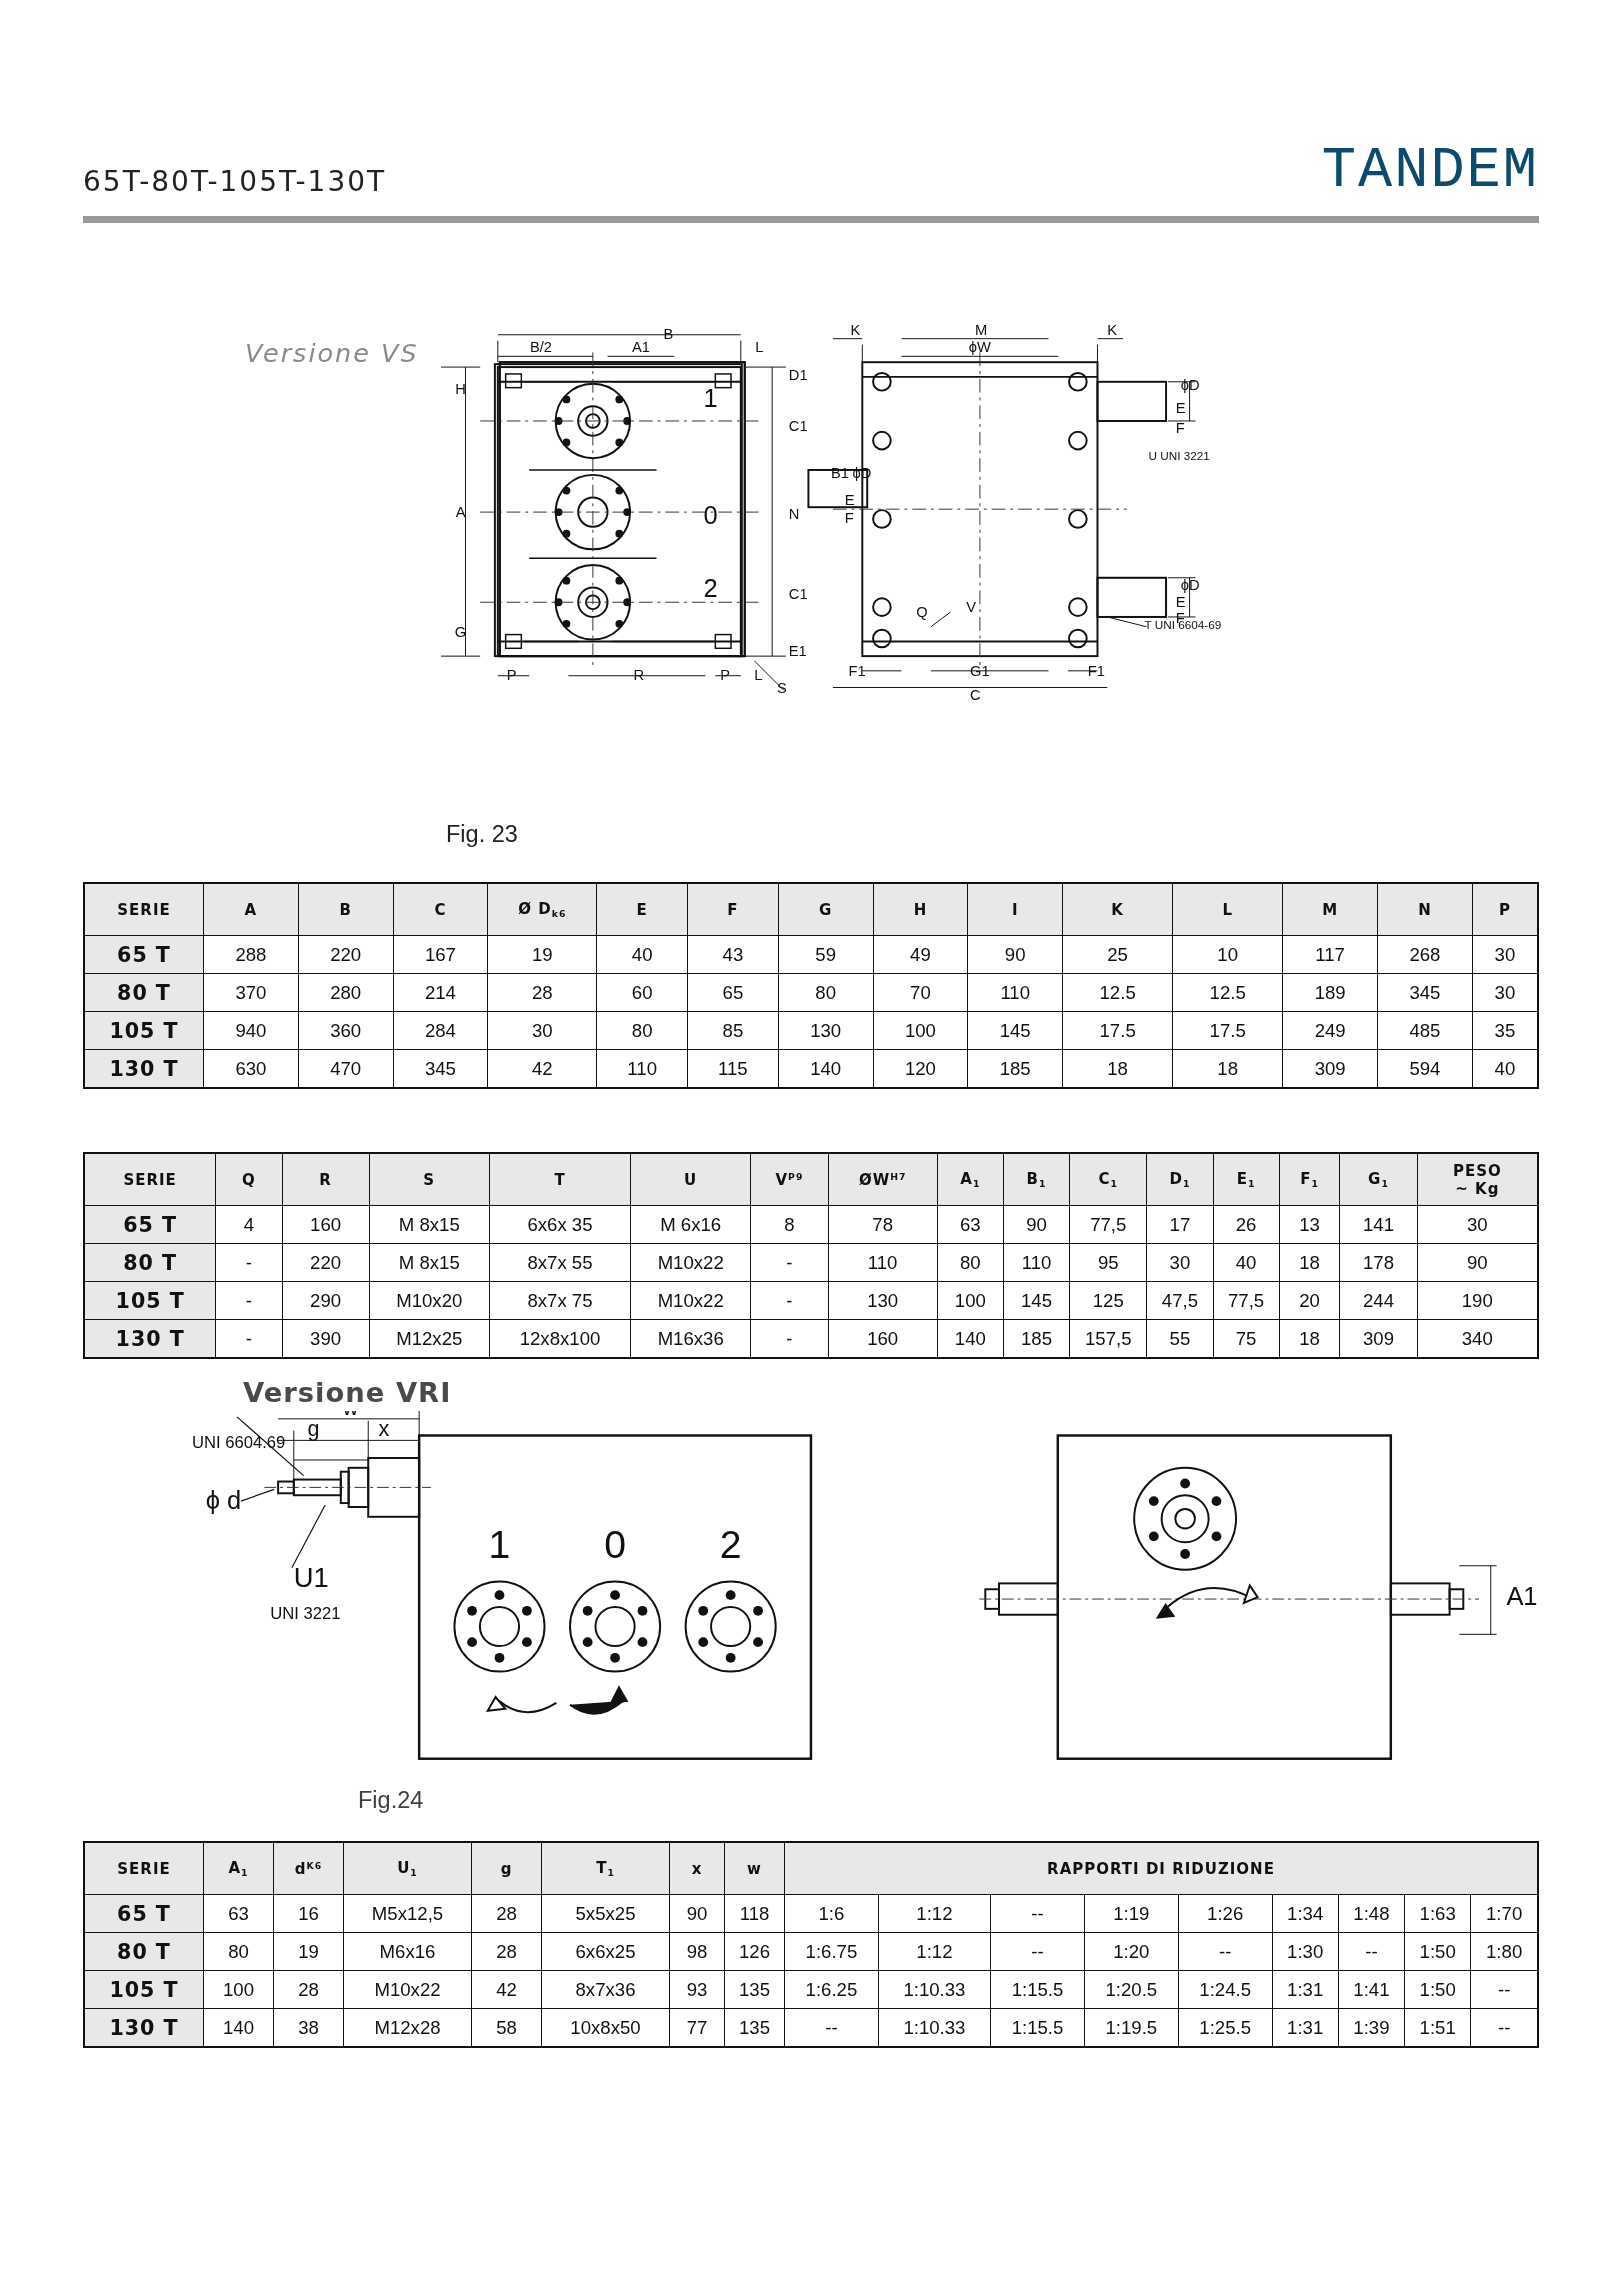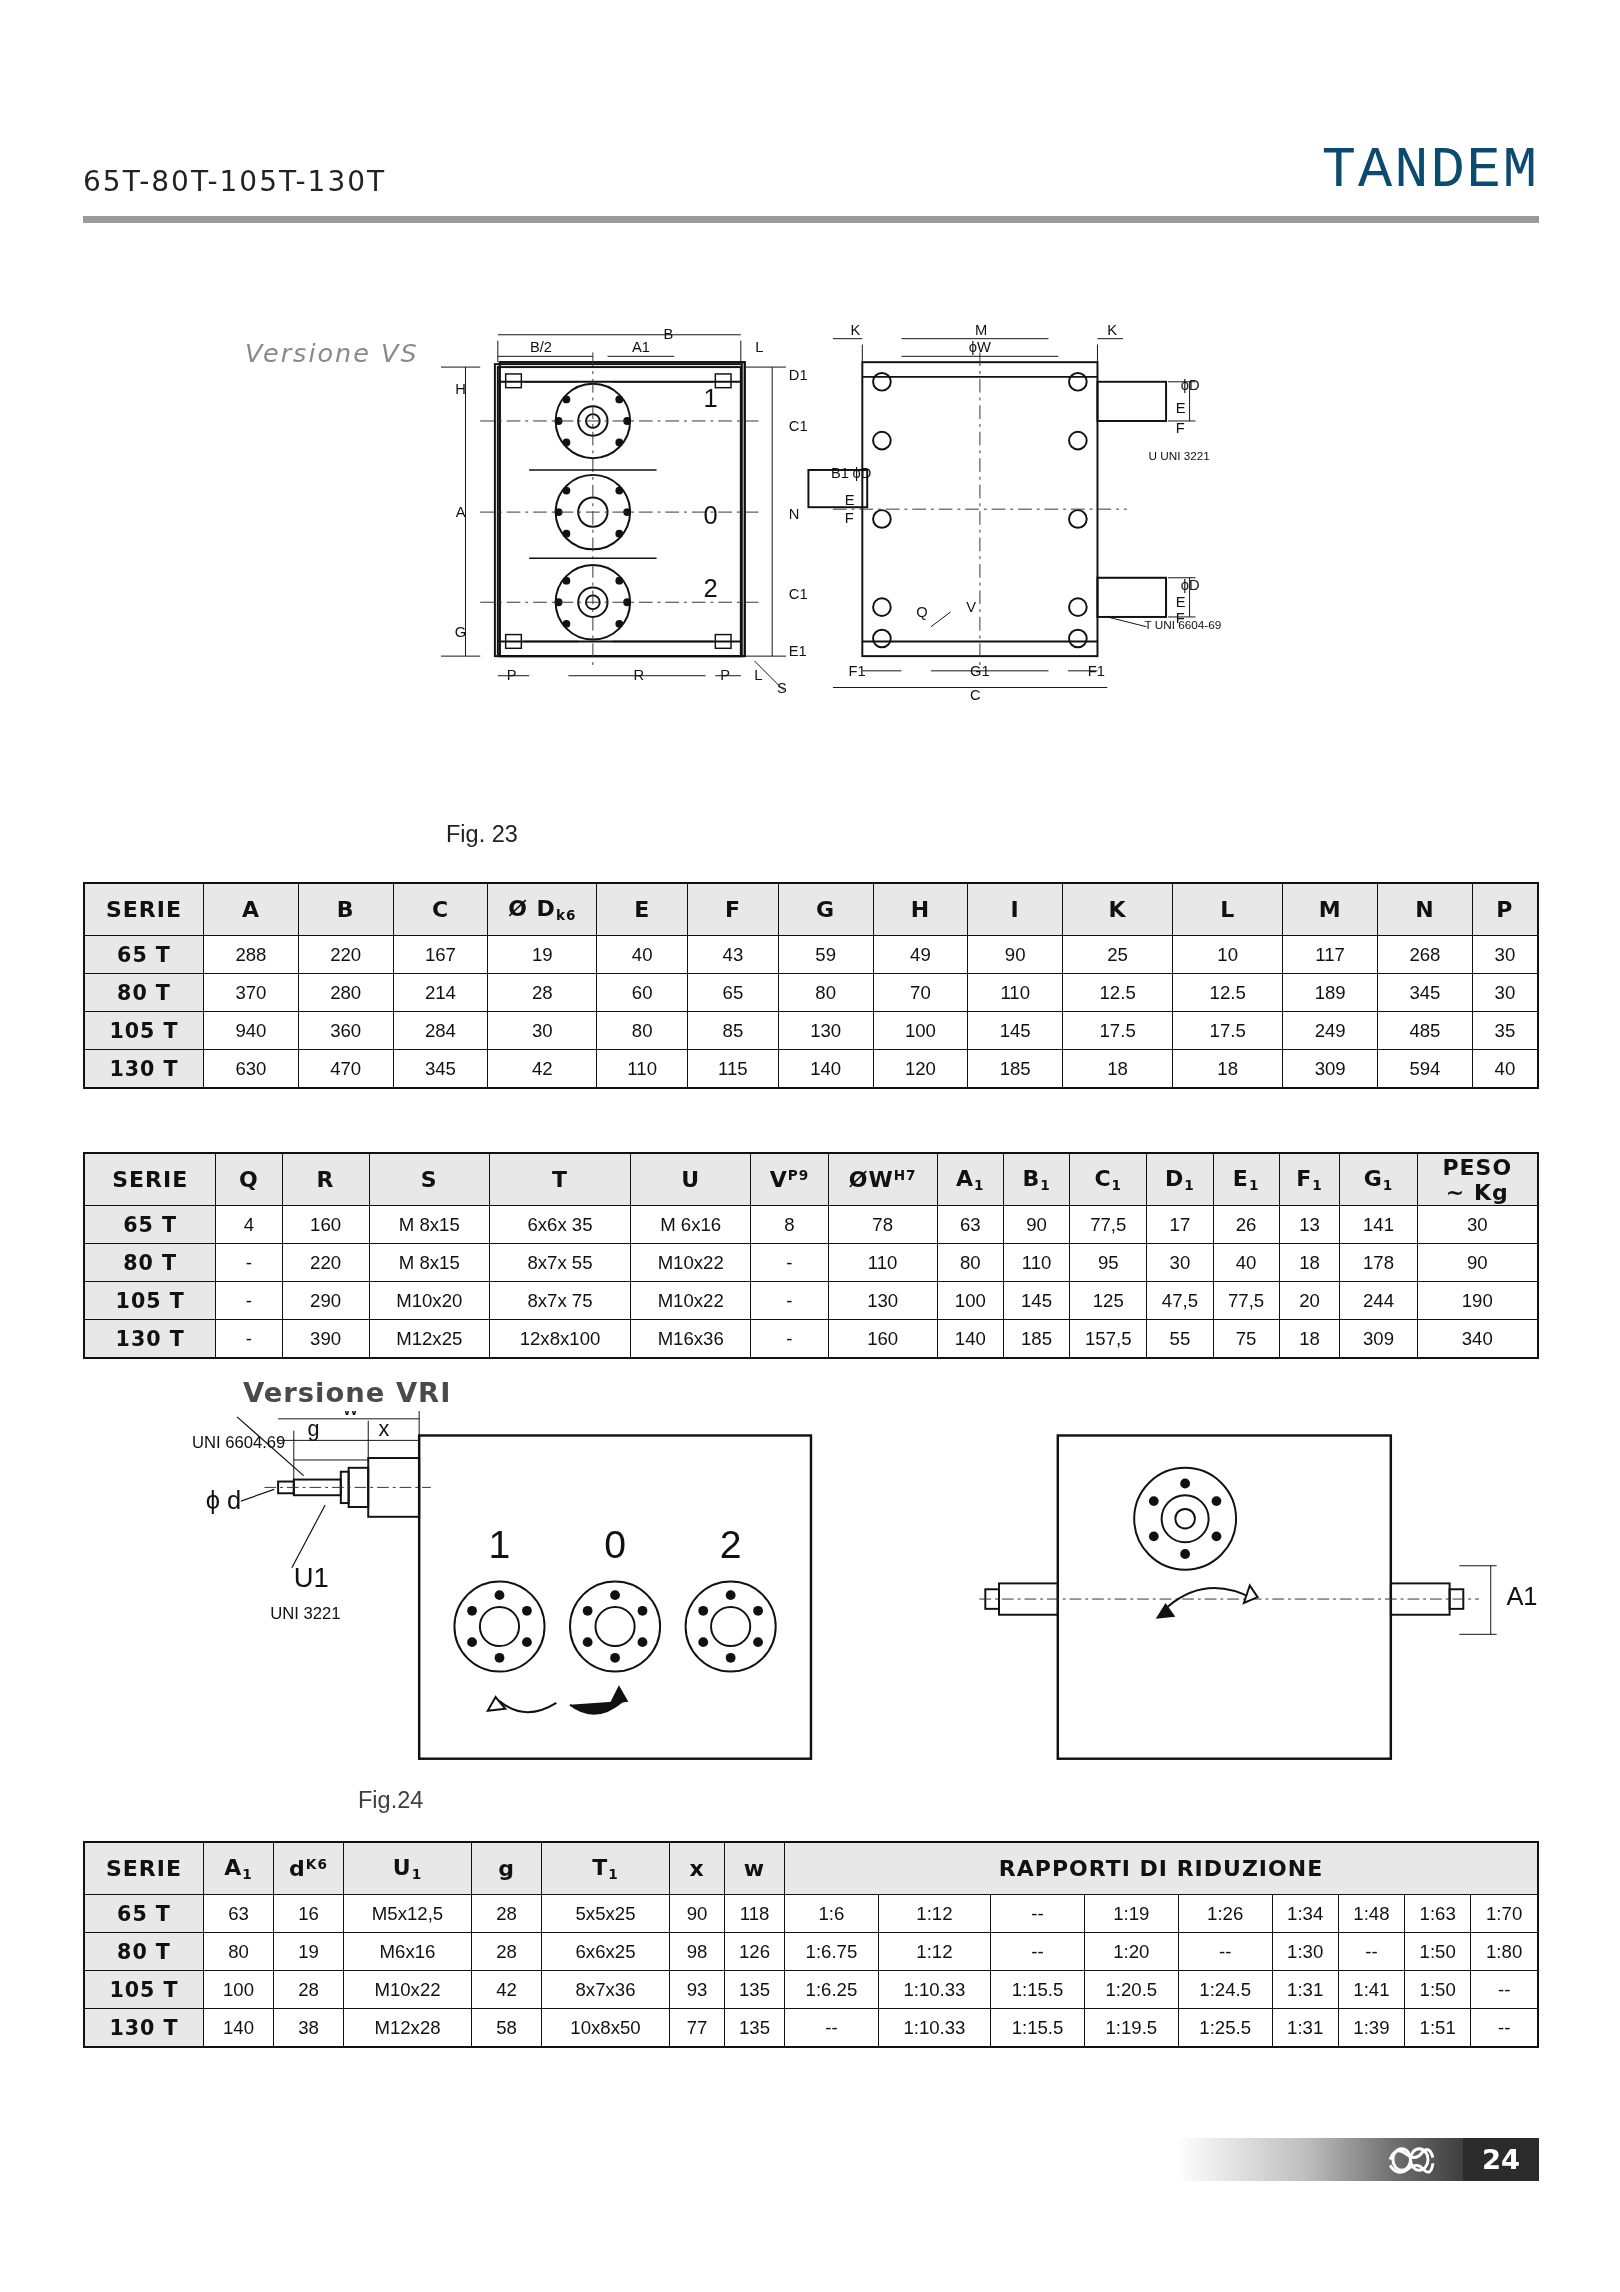--- a/index.html
+++ b/index.html
@@ -20,21 +20,21 @@
   .fig23{position:absolute;left:421px;top:323px;width:1059px;height:534px;}
   .figcap23{position:absolute;left:446px;top:821px;font-size:23.5px;color:#222;}
   .figcap24{position:absolute;left:358px;top:1787px;font-size:23.5px;color:#404040;}
 
   svg{display:block;}
 
   
   table{border-collapse:collapse;position:absolute;}
   table td,table th{border:1.5px solid #111;text-align:center;font-size:18.6px;padding:0;color:#111;}
   .tbl .serie{background:#e8e8e8;font-weight:bold;letter-spacing:1px;font-size:20.6px;font-family:"DejaVu Sans",sans-serif;}
-  .tbl thead td{background:#e8e8e8;font-weight:bold;font-size:22px;font-family:"DejaVu Sans",sans-serif;letter-spacing:1px;height:51px;}
+  .tbl thead td{background:#e8e8e8;font-weight:bold;font-size:15px;font-family:"DejaVu Sans",sans-serif;letter-spacing:1px;height:51px;}
   .tbl tbody td{height:37px;background:#fff;}
   .tbl{border:2.9px solid #111;}
   sub{font-size:0.62em;vertical-align:-0.3em;}
   sup{font-size:0.62em;vertical-align:0.5em;}
 
   #table1{left:83px;top:882px;width:1456px;}
   #table2{left:83px;top:1152px;width:1456px;}
   #table3{left:83px;top:1841px;width:1456px;}
 
   .vers-vri{position:absolute;left:243px;top:1377px;font-size:27.4px;font-weight:bold;letter-spacing:1px;color:#4a4a4a;font-family:"DejaVu Sans",sans-serif;}
@@ -650,27 +650,15 @@
           <td>1:19.5</td>
           <td>1:25.5</td>
           <td>1:31</td>
           <td>1:39</td>
           <td>1:51</td>
           <td>--</td>
         </tr>
       </tbody>
   </table>
 
-  <div class="footer">
-    <div class="foot-bar"></div>
-    <svg class="foot-logo" viewBox="0 0 60 40">
-      <g fill="none" stroke="#fff" stroke-width="3">
-        <path d="M10 20 q6 -14 16 -6 q10 8 16 0 q8 -10 12 4"></path>
-        <path d="M10 26 q8 12 18 4 q10 -8 16 0 q8 8 10 -6"></path>
-        <ellipse cx="22" cy="20" rx="9" ry="11"></ellipse>
-        <ellipse cx="40" cy="20" rx="9" ry="11"></ellipse>
-      </g>
-    </svg>
-    <div class="foot-num">24</div>
-  </div>
 
 </div>
 
 
 </body></html>

